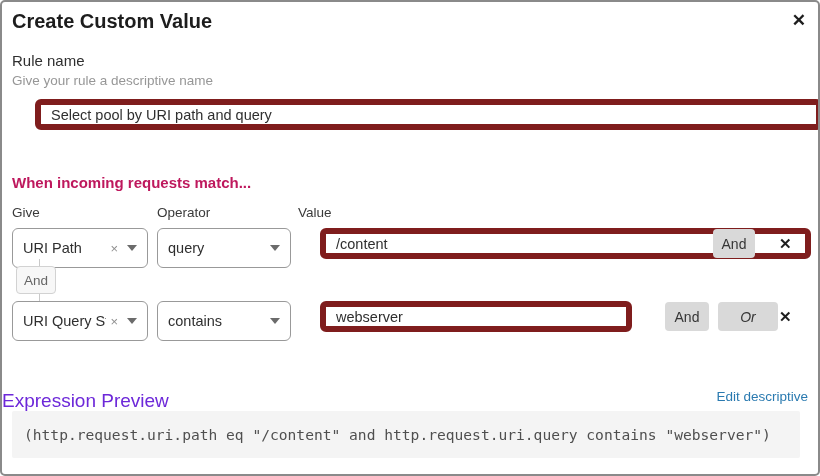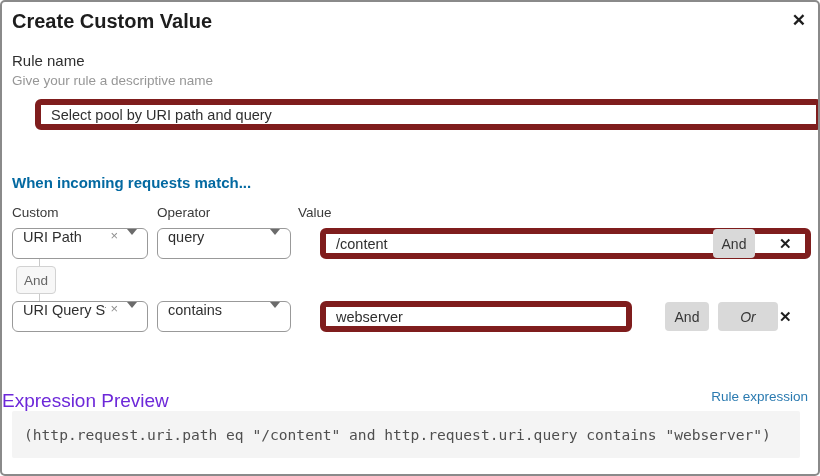--- a/index.html
+++ b/index.html
@@ -38,34 +38,34 @@
     padding:0 10px;
     font-size:14.5px;
     color:#2f2f2f;
     font-family:"Liberation Sans", sans-serif;
     background:#fff;
     outline:none;
     margin-left:23px;
   }
   .rule-name-input { left:10px; top:97px; width:787px; }
 
-  .match-heading { left:10px; top:172px; font-size:15px; font-weight:700; color:#0369a1; }
+  .match-heading { left:10px; top:172px; font-size:15px; font-weight:700; color:#be185d; }
 
   .col-label { top:203px; font-size:13.5px; color:#3a3a3a; }
   .col-field { left:10px; }
   .col-operator { left:155px; }
   .col-value { left:296px; }
 
   .dropdown {
     position:absolute;
-    height:31px;
+    height:40px;
     border:1px solid #999;
     border-radius:6px;
     background:#fff;
-    display:flex; align-items:flex-start;
+    display:flex; align-items:center;
     padding:0 10px;
     font-size:14.5px; color:#2f2f2f;
     cursor:pointer;
   }
   .dd-text { flex:1; white-space:nowrap; overflow:hidden; }
   .dd-clear {
     color:#8f8f8f; font-size:13px; line-height:1;
     margin:0 9px 0 4px; cursor:pointer;
   }
   .dd-caret {
@@ -146,21 +146,21 @@
 
   <div class="abs title">Create Custom Value</div>
   <button class="abs close-btn">✕</button>
 
   <div class="abs rule-name-label">Rule name</div>
   <div class="abs rule-name-helper">Give your rule a descriptive name</div>
   <input class="abs text-input rule-name-input" value="Select pool by URI path and query" style="">
 
   <div class="abs match-heading">When incoming requests match...</div>
 
-  <div class="abs col-label col-field">Custom</div>
+  <div class="abs col-label col-field">Give</div>
   <div class="abs col-label col-operator">Operator</div>
   <div class="abs col-label col-value">Value</div>
 
   <div class="row row1">
     <div class="dropdown dd-field">
       <span class="dd-text">URI Path</span>
       <span class="dd-clear">×</span>
       <span class="dd-caret"></span>
     </div>
     <div class="dropdown dd-op">
@@ -186,18 +186,18 @@
       <span class="dd-text">contains</span>
       <span class="dd-caret"></span>
     </div>
     <input class="text-input value-input" value="webserver" style="">
     <button class="conn-btn btn-and">And</button>
     <button class="conn-btn btn-or">Or</button>
     <button class="row-delete">✕</button>
   </div>
 
   <div class="abs expr-label">Expression Preview</div>
-  <a class="abs expr-edit" href="#" style="color: rgb(42, 122, 176);">Rule expression</a>
+  <a class="abs expr-edit" href="#" style="color: rgb(42, 122, 176);">Edit descriptive</a>
   <div class="abs expr-code">
     <code>(http.request.uri.path eq "/content" and http.request.uri.query contains "webserver")</code>
   </div>
 
 </div>
 
 </body></html>

